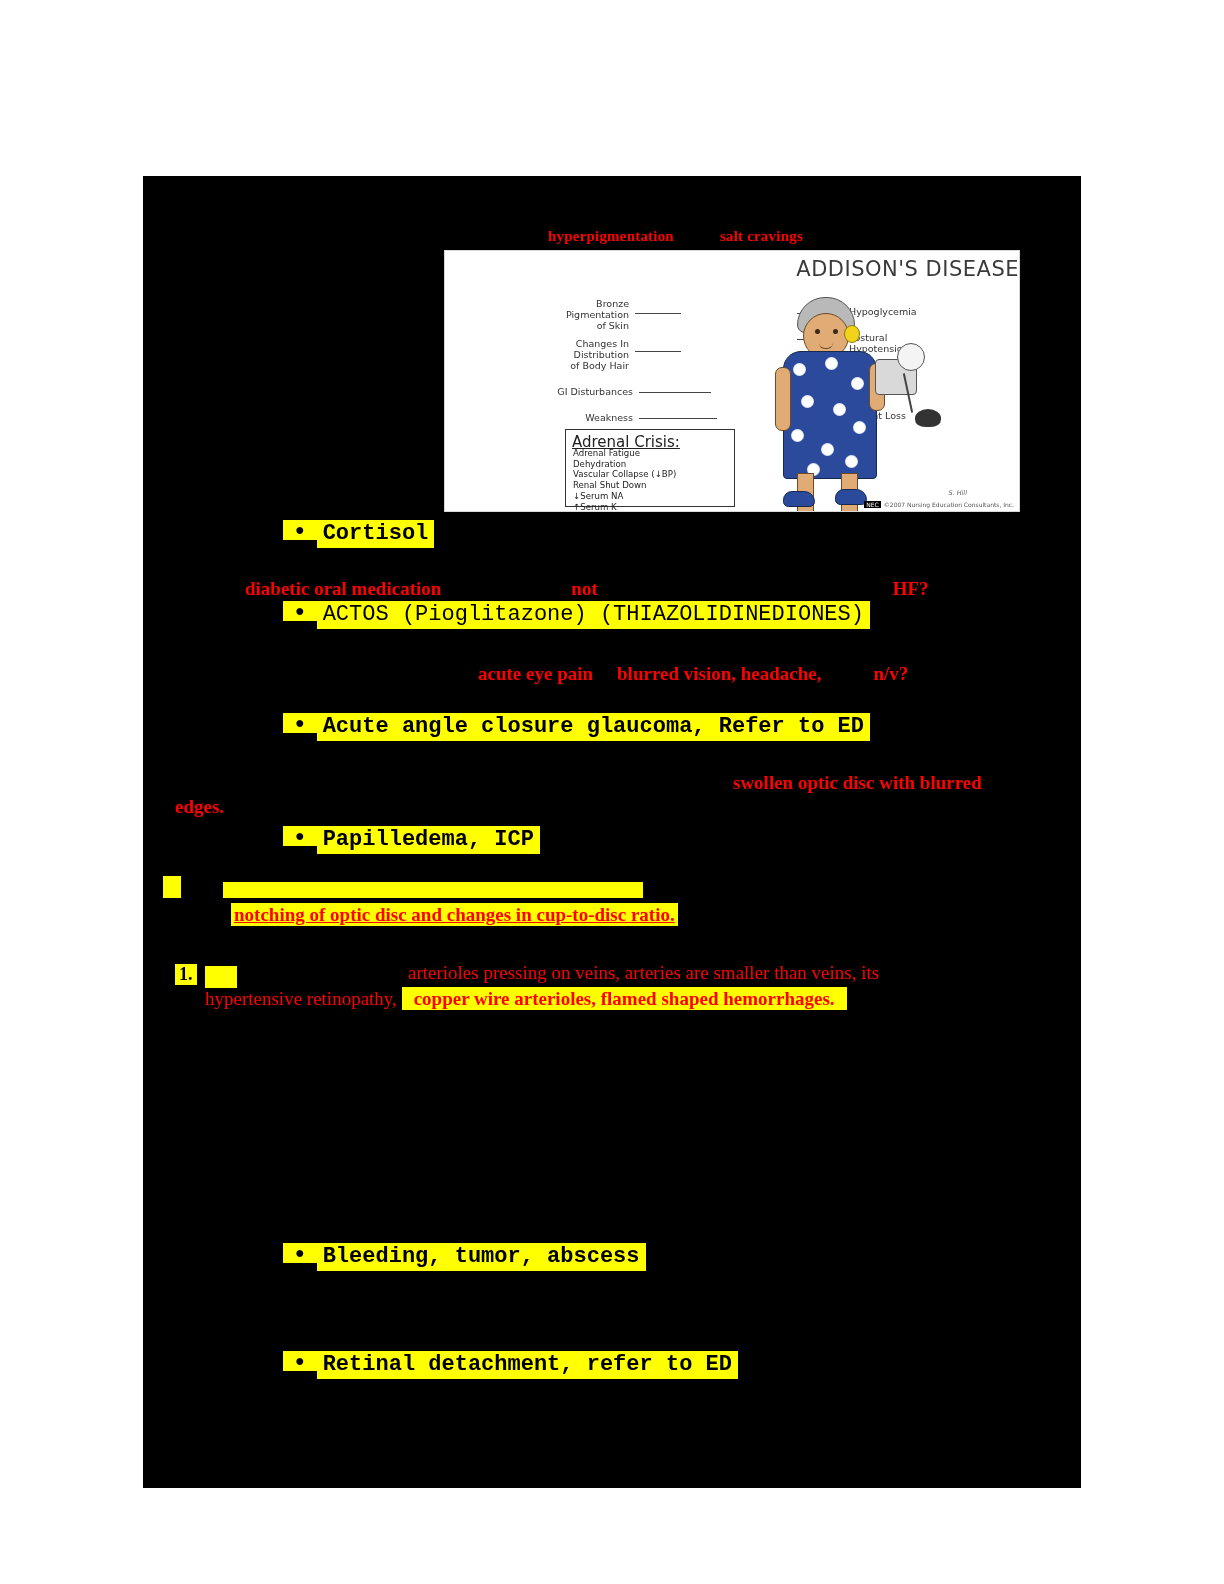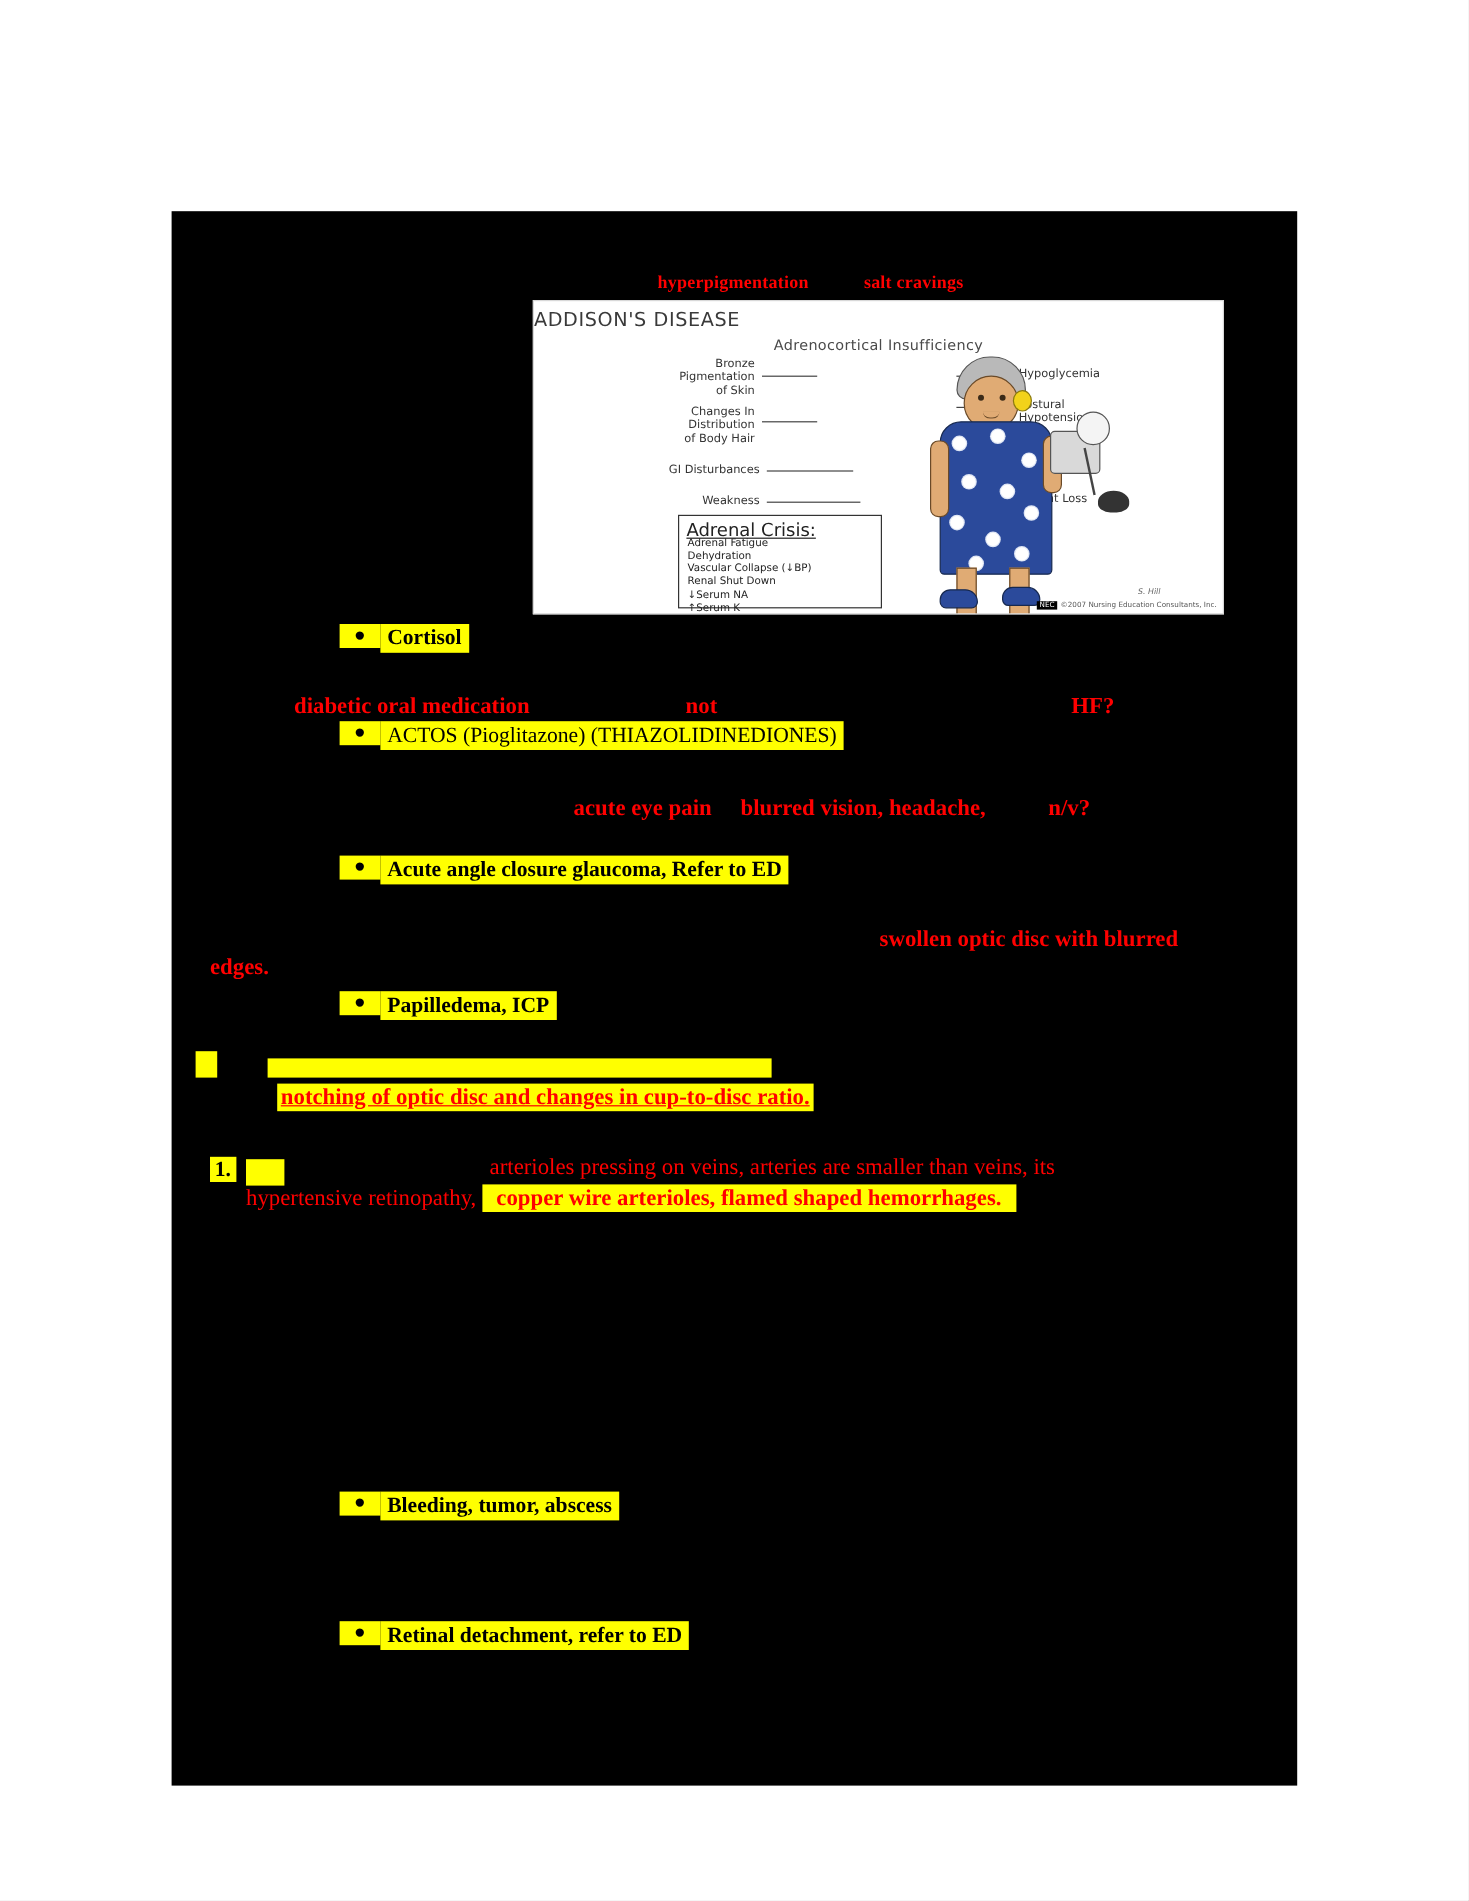--- a/index.html
+++ b/index.html
@@ -59,23 +59,23 @@
     width: 574px;
     height: 260px;
     background: #ffffff;
     border: 1px solid #d8d8d8;
     overflow: hidden;
   }
   .fig-title {
     position: absolute;
     left: 0; right: 0;
     top: 6px;
-    text-align: left;
-    font-family: "DejaVu Sans", sans-serif;
-    font-size: 16px;
+    text-align: right;
+    font-family: "DejaVu Sans", sans-serif;
+    font-size: 21px;
     color: #3a3a3a;
     letter-spacing: .5px;
   }
   .fig-sub {
     position: absolute;
     left: 0; right: 0;
     top: 30px;
     text-align: center;
     font-family: "DejaVu Sans", sans-serif;
     font-size: 12px;
@@ -256,23 +256,24 @@
     display: inline-block;
     background: #ffff00;
     color: #000000;
     font-size: 16px;
     padding: 1px 12px 1px 12px;
   }
   .bullet-text {
     display: inline-block;
     background: #ffff00;
     color: #000000;
-    font-size: 18px;
+    font-size: 22px;
     font-weight: bold;
     padding: 1px 6px 2px 6px;
+    font-family: Liberation Mono, monospace;
   }
   .bullet-text.normal { font-weight: normal; }
 
   .redline {
     position: absolute;
     color: #ff0000;
     font-weight: bold;
     font-size: 19px;
   }
   .redline .gap-lg { display: inline-block; width: 130px; }
@@ -304,21 +305,20 @@
 
 <div class="page">
   <div class="doc-body">
 
     <div class="topline">
       <span>hyperpigmentation</span><span class="sp"></span><span>salt cravings</span>
     </div>
 
     <div class="figure">
       <div class="fig-title">ADDISON'S DISEASE</div>
-      <div class="fig-sub">Adrenocortical Insufficiency</div>
 
       <div class="fig-label" style="left:92px; top:48px; width:92px; text-align:right;">Bronze<br>Pigmentation<br>of Skin</div>
       <div class="fig-line" style="left:190px; top:62px; width:46px;"></div>
 
       <div class="fig-label" style="left:86px; top:88px; width:98px; text-align:right;">Changes In<br>Distribution<br>of Body Hair</div>
       <div class="fig-line" style="left:190px; top:100px; width:46px;"></div>
 
       <div class="fig-label" style="left:96px; top:136px; width:92px; text-align:right;">GI Disturbances</div>
       <div class="fig-line" style="left:194px; top:141px; width:72px;"></div>
 

